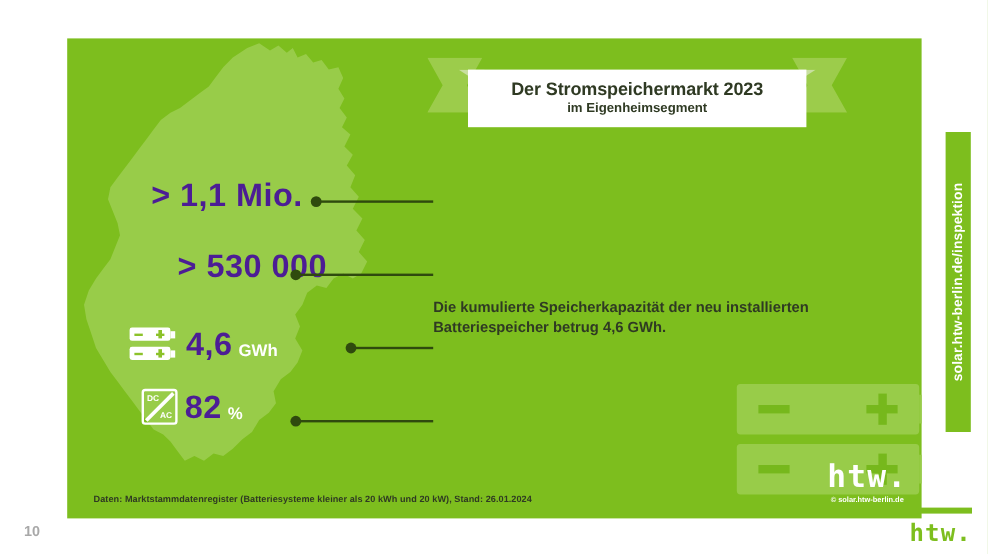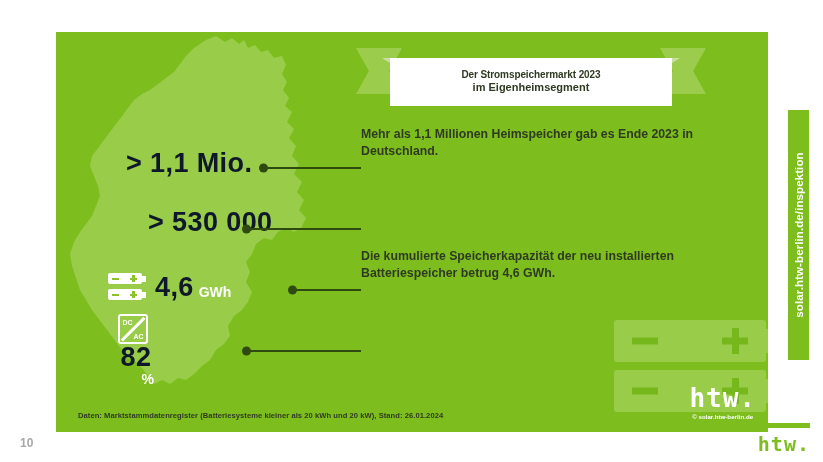--- a/index.html
+++ b/index.html
@@ -95,50 +95,50 @@
   }
   #banner-body {
     position:absolute; left:34px; top:22px;
     width:282px; height:48px;
     background:#ffffff;
     display:flex; flex-direction:column;
     align-items:center; justify-content:center;
     padding-bottom:2px;
   }
   #banner-title {
-    font-size:10px; font-weight:bold;
+    font-size:15px; font-weight:bold;
     color:#2f3a23; letter-spacing:-0.1px;
     white-space:nowrap; line-height:1.15;
   }
   #banner-sub {
     font-size:11px; font-weight:bold;
     color:#2f3a23; white-space:nowrap;
     margin-top:1px;
   }
 
   
   .stat {
     position:absolute;
     display:flex; align-items:center;
     color:#ffffff;
   }
   .stat-value {
     font-size:27px; font-weight:bold;
-    color:#0f172a; white-space:nowrap;
+    color:#4c1d95; white-space:nowrap;
     letter-spacing:0.4px; line-height:1;
   }
   .stat-unit {
     font-size:14px; font-weight:bold;
     color:#ffffff; margin-left:5px;
     align-self:flex-end; padding-bottom:2px;
   }
   #stat-1 { left:70px;  top:118px; }
   #stat-2 { left:52px;  top:177px;margin-left:40px; }
   #stat-3 { left:52px;  top:240px; }
-  #stat-4 { left:62px;  top:282px;flex-direction:column; }
+  #stat-4 { left:62px;  top:292px; }
 
   .icon-batt2 { width:40px; height:30px; margin-right:7px; position:relative; }
   .icon-batt2 .b {
     position:absolute; left:0; width:34px; height:11px;
     background:#ffffff; border-radius:2px;
   }
   .icon-batt2 .b.top { top:1px; }
   .icon-batt2 .b.bot { top:17px; }
   .icon-batt2 .b .cap {
     position:absolute; right:-4px; top:2.5px;
@@ -361,21 +361,20 @@
     <div id="conn-2" class="connector">
       <span class="dot"></span>
     </div>
     <div id="conn-3" class="connector">
       <span class="dot"></span>
     </div>
     <div id="conn-4" class="connector">
       <span class="dot"></span>
     </div>
 
-    <div id="para-1" class="para">Mehr als 1,1 Millionen Heimspeicher gab es Ende 2023 in Deutschland.</div>
     <div id="para-3" class="para">Die kumulierte Speicherkapazität der neu installierten Batteriespeicher betrug 4,6 GWh.</div>
 
     <div id="footer-source">Daten: Marktstammdatenregister (Batteriesysteme kleiner als 20 kWh und 20 kW), Stand: 26.01.2024</div>
 
     <div id="panel-logo">
       <div id="panel-logo-mark">htw.</div>
       <div id="panel-logo-cap">© solar.htw-berlin.de</div>
     </div>
 
   </div>

